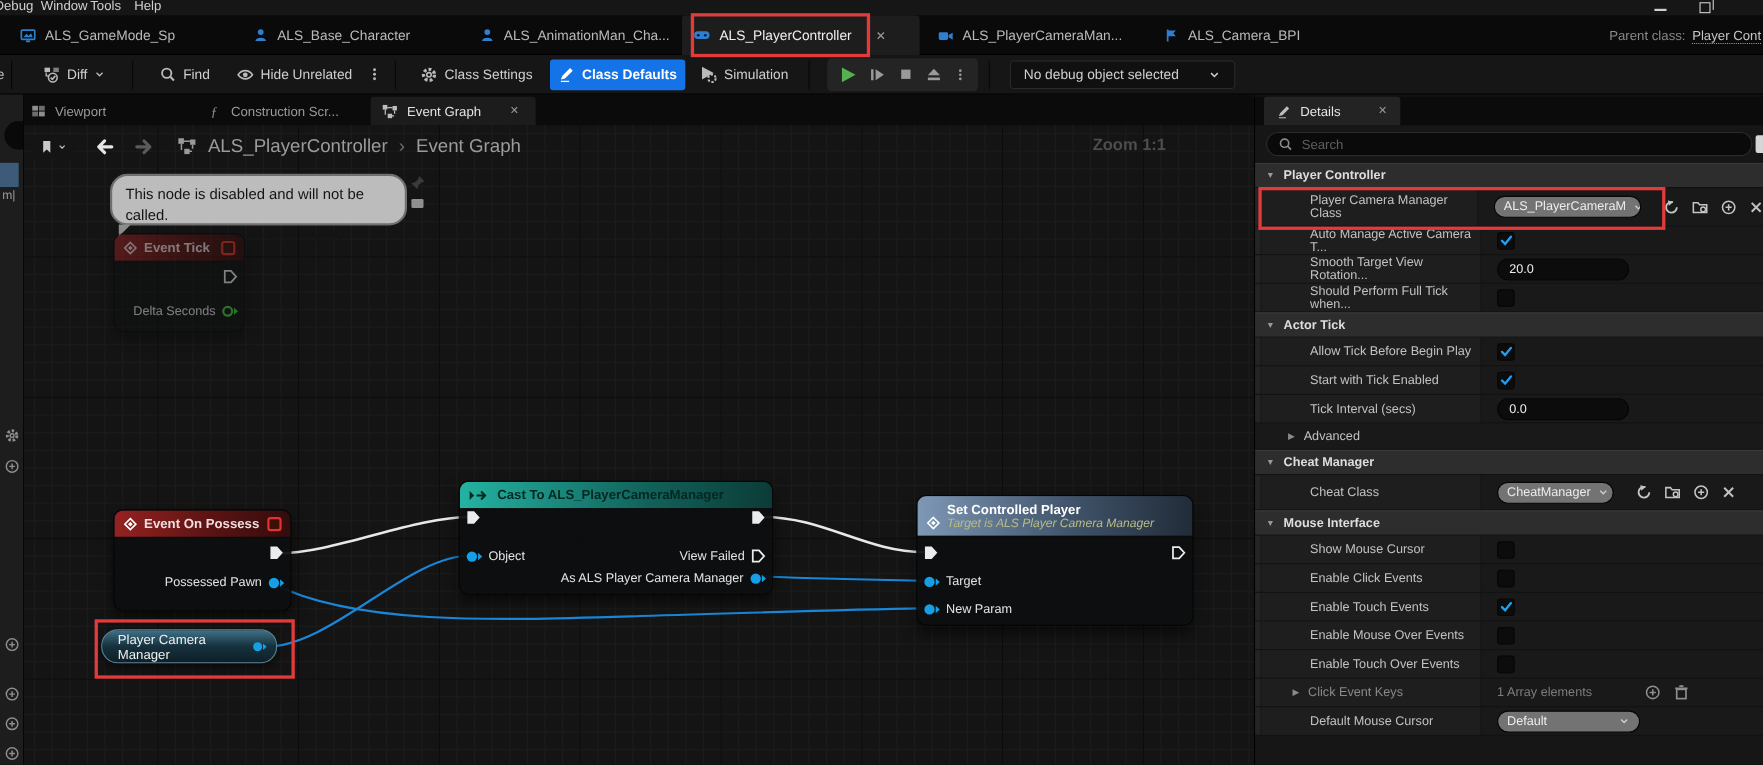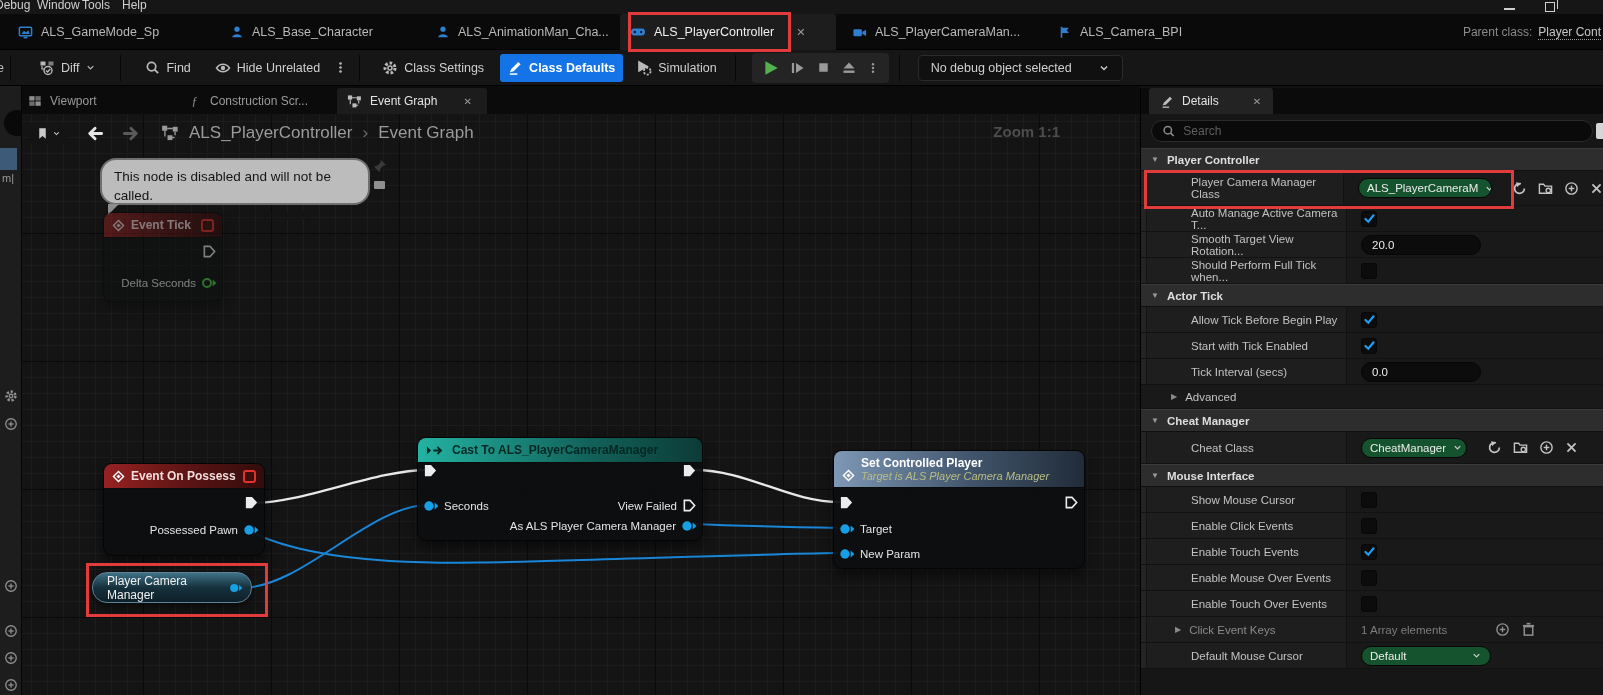--- a/index.html
+++ b/index.html
@@ -76,21 +76,21 @@
   .dcat{display:flex;align-items:center;gap:8px;height:23px;background:#2d2d2d;border-top:1px solid #3a3a3a;border-bottom:1px solid #101010;padding-left:10px;font-size:11.5px;font-weight:bold;color:#dedede}
   .dcat .tri{color:#9a9a9a;font-size:8px}
   .drow{display:flex;align-items:stretch;height:26px;border-bottom:1px solid #121212;background:#191919}
   .drow.tall{height:35px}
   .drow.cheat{height:32px}
   .strip{width:6px;background:#242424;border-right:1px solid #141414}
   .dlabel{width:200px;display:flex;align-items:center;gap:8px;padding-left:44px;font-size:11.5px;color:#c2c2c2;background:#1e1e1e;border-right:1px solid #121212}
   .dlabel .tri{color:#8a8a8a;font-size:8px;margin-left:-16px}
   .dval{flex:1;display:flex;align-items:center;gap:12px;padding-left:14px}
   .cb{width:16px;height:16px;background:#0c0c0c;border:1px solid #070707;border-radius:3px;display:flex;align-items:center;justify-content:center}
-  .combo{height:20px;background:#14532d;border:1px solid #060606;border-radius:10px;display:flex;align-items:center;justify-content:space-between;padding:0 8px;color:#ececec;font-size:11.5px;gap:6px;overflow:hidden;white-space:nowrap}
+  .combo{height:20px;background:#737373;border:1px solid #060606;border-radius:10px;display:flex;align-items:center;justify-content:space-between;padding:0 8px;color:#ececec;font-size:11.5px;gap:6px;overflow:hidden;white-space:nowrap}
   .din{height:20px;background:#0c0c0c;border:1px solid #060606;border-radius:10px;display:flex;align-items:center;padding:0 10px;color:#ececec;font-size:11.5px}
   .acticons{display:flex;align-items:center;gap:11px;margin-left:8px;color:#c4c4c4}
   .gray .dlabel,.gray .dval{color:#8a8a8a}
   .advrow{display:flex;align-items:center;gap:8px;height:24px;background:#191919;border-bottom:1px solid #121212;padding-left:30px;font-size:11.5px;color:#c2c2c2}
   .advrow .tri{color:#8a8a8a;font-size:8px}
 </style>
 </head>
 <body>
 
 <svg width="0" height="0" style="position:absolute">
@@ -519,21 +519,21 @@
     </div>
     <div class="pin l" style="top:25px">
       <svg class="ic" width="15" height="15">
           <use href="#sym-exec-f"></use>
         </svg>
     </div>
     <div class="pin l" style="top:60px">
       <svg class="ic" width="16" height="16">
           <use href="#sym-pin-b"></use>
         </svg>
-      <span>Seconds</span>
+      <span>Object</span>
     </div>
     <div class="pin r" style="top:25px">
       <svg class="ic" width="15" height="15">
           <use href="#sym-exec-f"></use>
         </svg>
     </div>
     <div class="pin r" style="top:60px">
       <span>View Failed</span>
       <svg class="ic" width="15" height="15">
           <use href="#sym-exec-o"></use>

